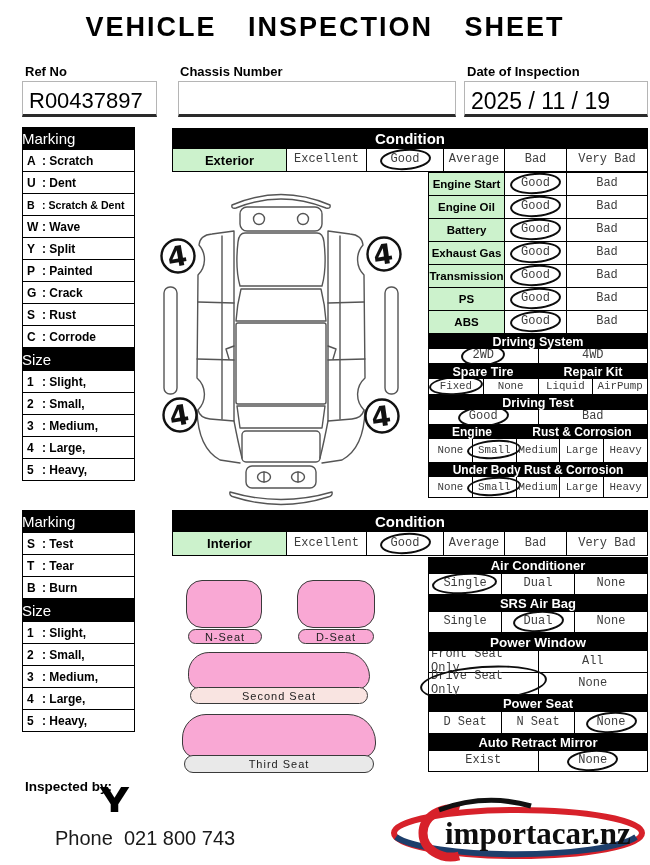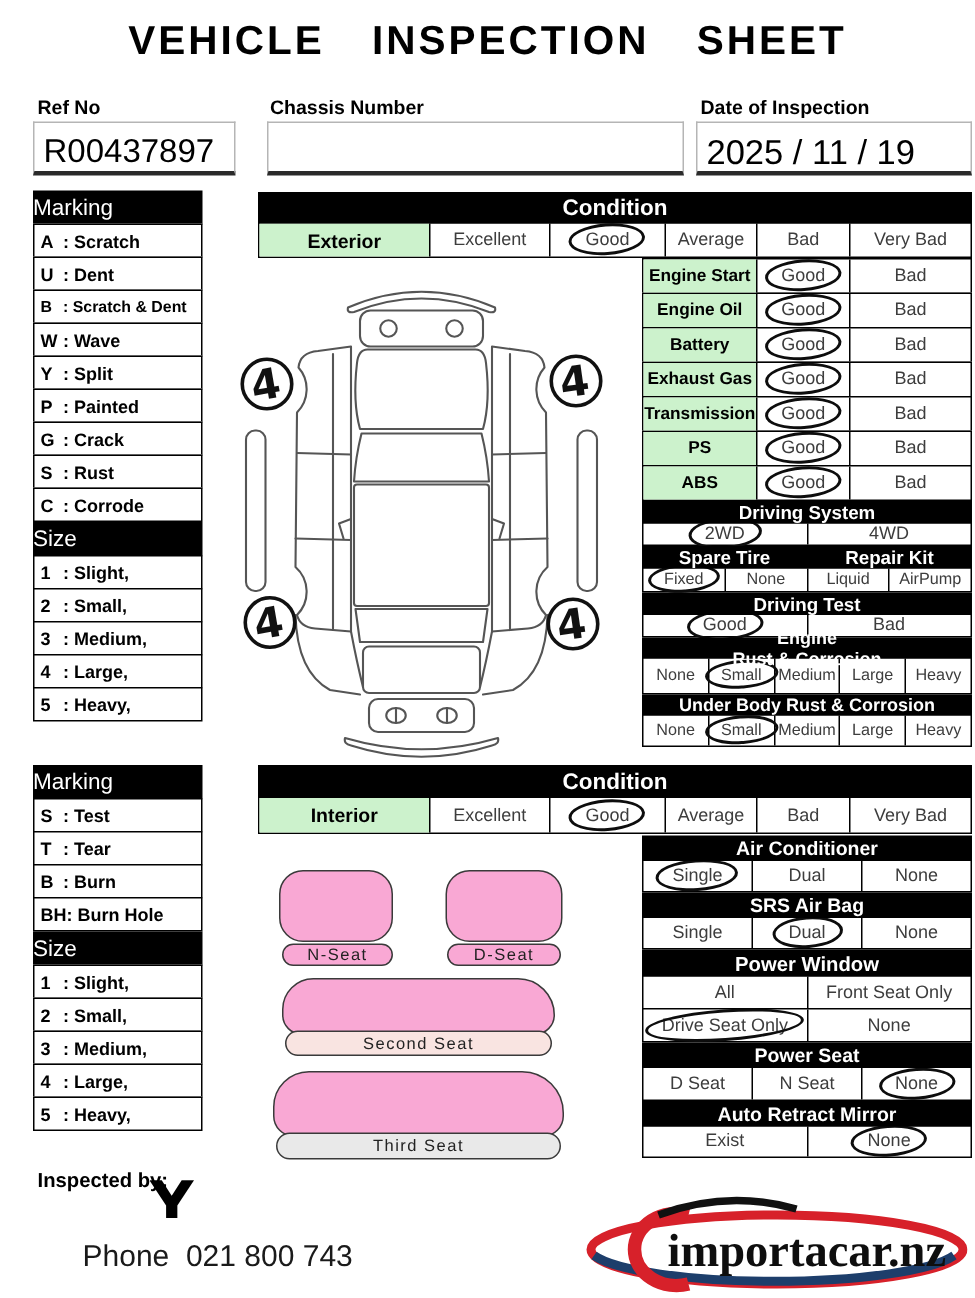--- a/index.html
+++ b/index.html
@@ -22,37 +22,37 @@
   .lrow.small{font-size:10.6px;}
   
   .tblrow{display:flex;box-sizing:border-box;border:1px solid #000;margin-top:-1px;background:#fff;}
   .c{box-sizing:border-box;display:flex;align-items:center;justify-content:center;
      font-size:12px;color:#3d3d3d;overflow:visible;}
   .c + .c{border-left:1px solid #000;}
   .green{background:#ccf2cc;color:#000;font-weight:bold;}
   .bar{background:#000;color:#fff;text-align:center;font-weight:bold;box-sizing:border-box;
        display:flex;align-items:center;justify-content:center;position:relative;z-index:1;}
   
-  .opt{position:relative;display:inline-block;padding:0 2px;line-height:1.15;}
+  .opt{position:relative;display:inline-block;padding:0 2px;line-height:1.15;font-family:Liberation Mono, monospace;}
   .opt.circled::after{content:"";position:absolute;left:-9px;right:-9px;top:-4px;bottom:-3px;
        border:2.6px solid #0d0d0d;border-radius:50%;transform:rotate(-4deg);}
   
   .cond{position:absolute;left:172px;width:476px;}
   .chead{height:21px;line-height:21px;font-size:15px;}
   .crow{height:24px;}
   .cc0{width:113px;font-size:13px;}
   .cc1{width:80px;}.cc2{width:77px;}.cc3{width:61px;}.cc4{width:62px;}.cc5{flex:1;}
   
   .stack{position:absolute;left:428px;width:220px;}
   .checks .tblrow{height:24px;}
   .checks .lab{width:75px;font-size:11.5px;}
   .checks .good{width:62px;}
   .checks .bad{flex:1;}
   .b15{height:15px;font-size:12.5px;}
-  .b14{height:14px;font-size:12px;flex-direction:column;}
+  .b14{height:14px;font-size:12px;}
   .b17{height:17px;font-size:13px;}
   .b18{height:18px;font-size:13.5px;}
   .h16{height:16px;align-items:center;}.h17{height:17px;}.h22{height:22px;}.h23{height:23px;}.h25{height:25px;}
   .c.f1{flex:1;}
   .c.tiny{font-size:10.8px;}
   .splitbar span{display:inline-block;}
   .sb-l{width:40%;}.sb-r{width:60%;}
   
   .car{position:absolute;left:152px;top:174px;width:264px;height:332px;}
   
@@ -365,24 +365,20 @@
         <span class="llabel">Test</span>
       </div>
     <div class="lrow">
         <span class="code">T</span>
         <span class="llabel">Tear</span>
       </div>
     <div class="lrow">
         <span class="code">B</span>
         <span class="llabel">Burn</span>
       </div>
-    <div class="lrow">
-        <span class="code">BH</span>
-        <span class="llabel">Burn Hole</span>
-      </div>
     <div class="lhead">Size</div>
     <div class="lrow">
         <span class="code">1</span>
         <span class="llabel">Slight,</span>
       </div>
     <div class="lrow">
         <span class="code">2</span>
         <span class="llabel">Small,</span>
       </div>
     <div class="lrow">
@@ -442,24 +438,24 @@
       <div class="c f1">
           <span class="opt circled">Dual</span>
         </div>
       <div class="c f1">
           <span class="opt">None</span>
         </div>
     </div>
     <div class="bar b18">Power Window</div>
     <div class="tblrow h23">
       <div class="c f1">
+          <span class="opt">Front Seat Only</span>
+        </div>
+      <div class="c f1">
           <span class="opt">All</span>
-        </div>
-      <div class="c f1">
-          <span class="opt">Front Seat Only</span>
         </div>
     </div>
     <div class="tblrow h23">
       <div class="c f1">
           <span class="opt circled">Drive Seat Only</span>
         </div>
       <div class="c f1">
           <span class="opt">None</span>
         </div>
     </div>

